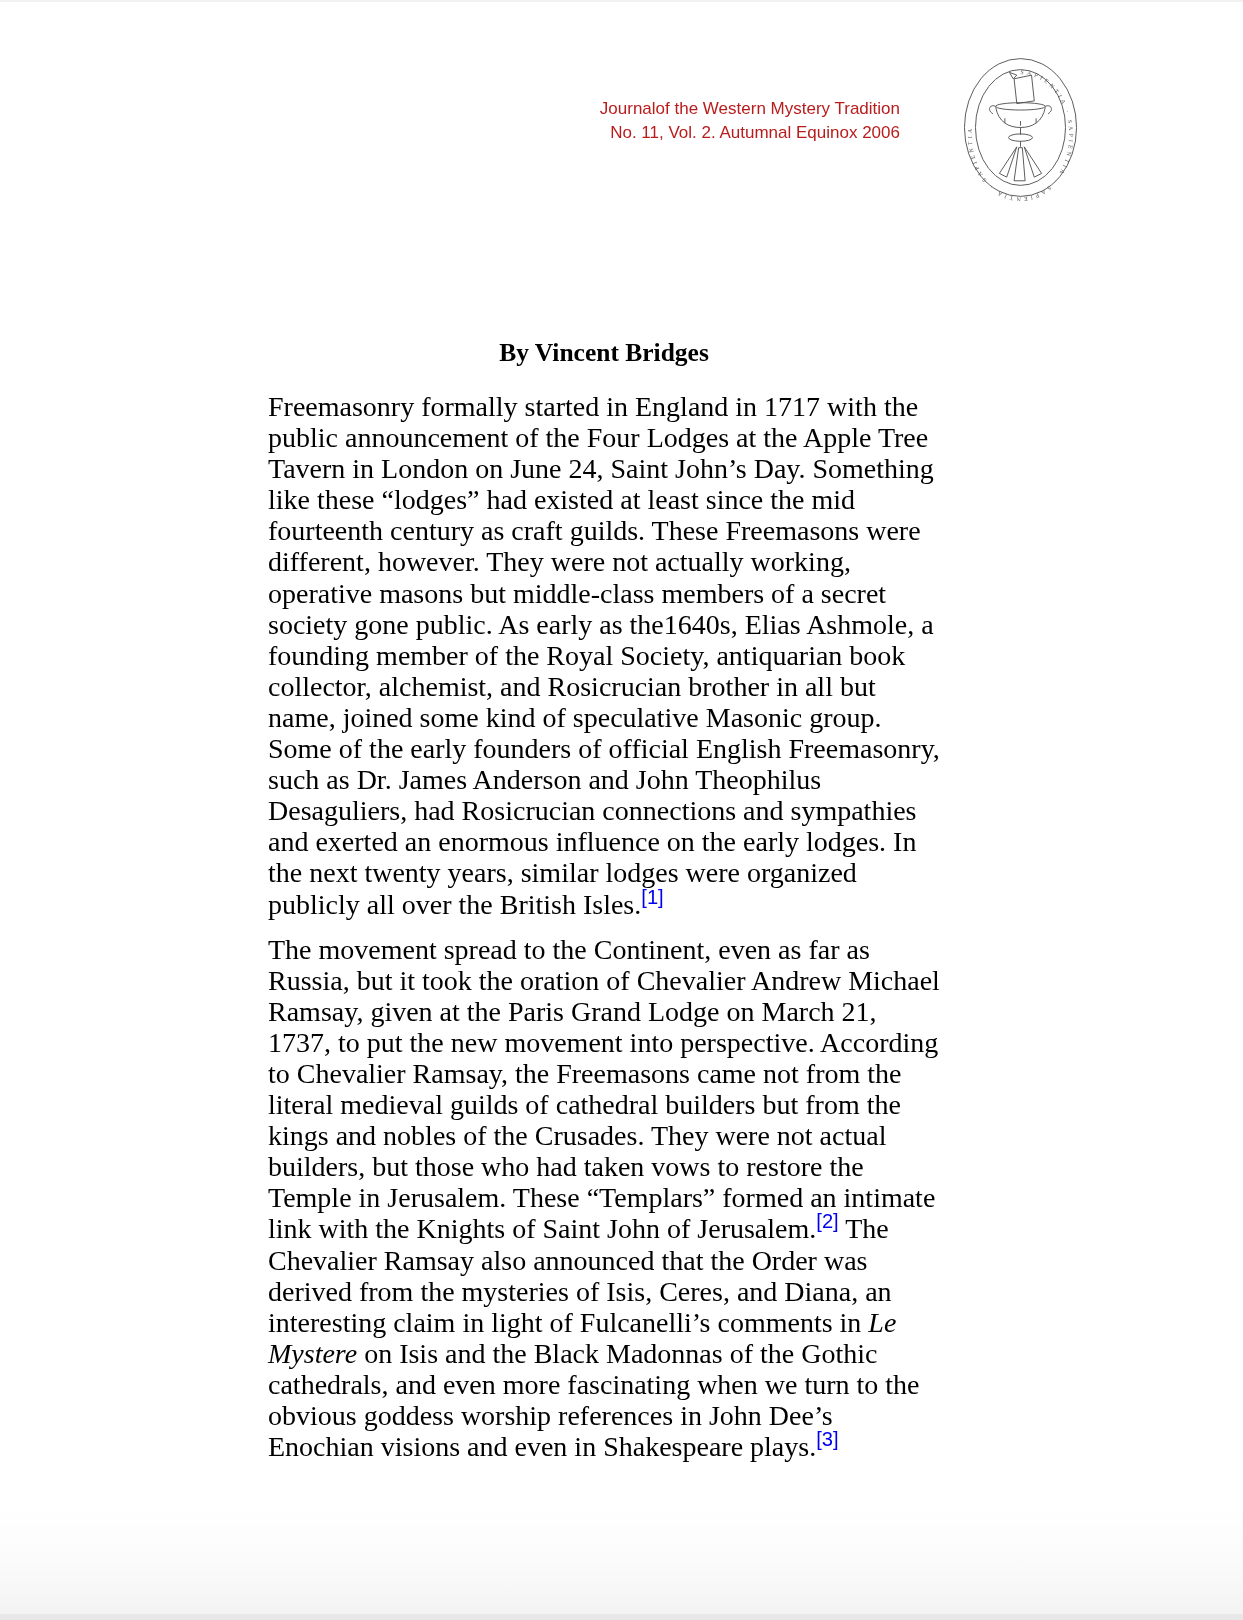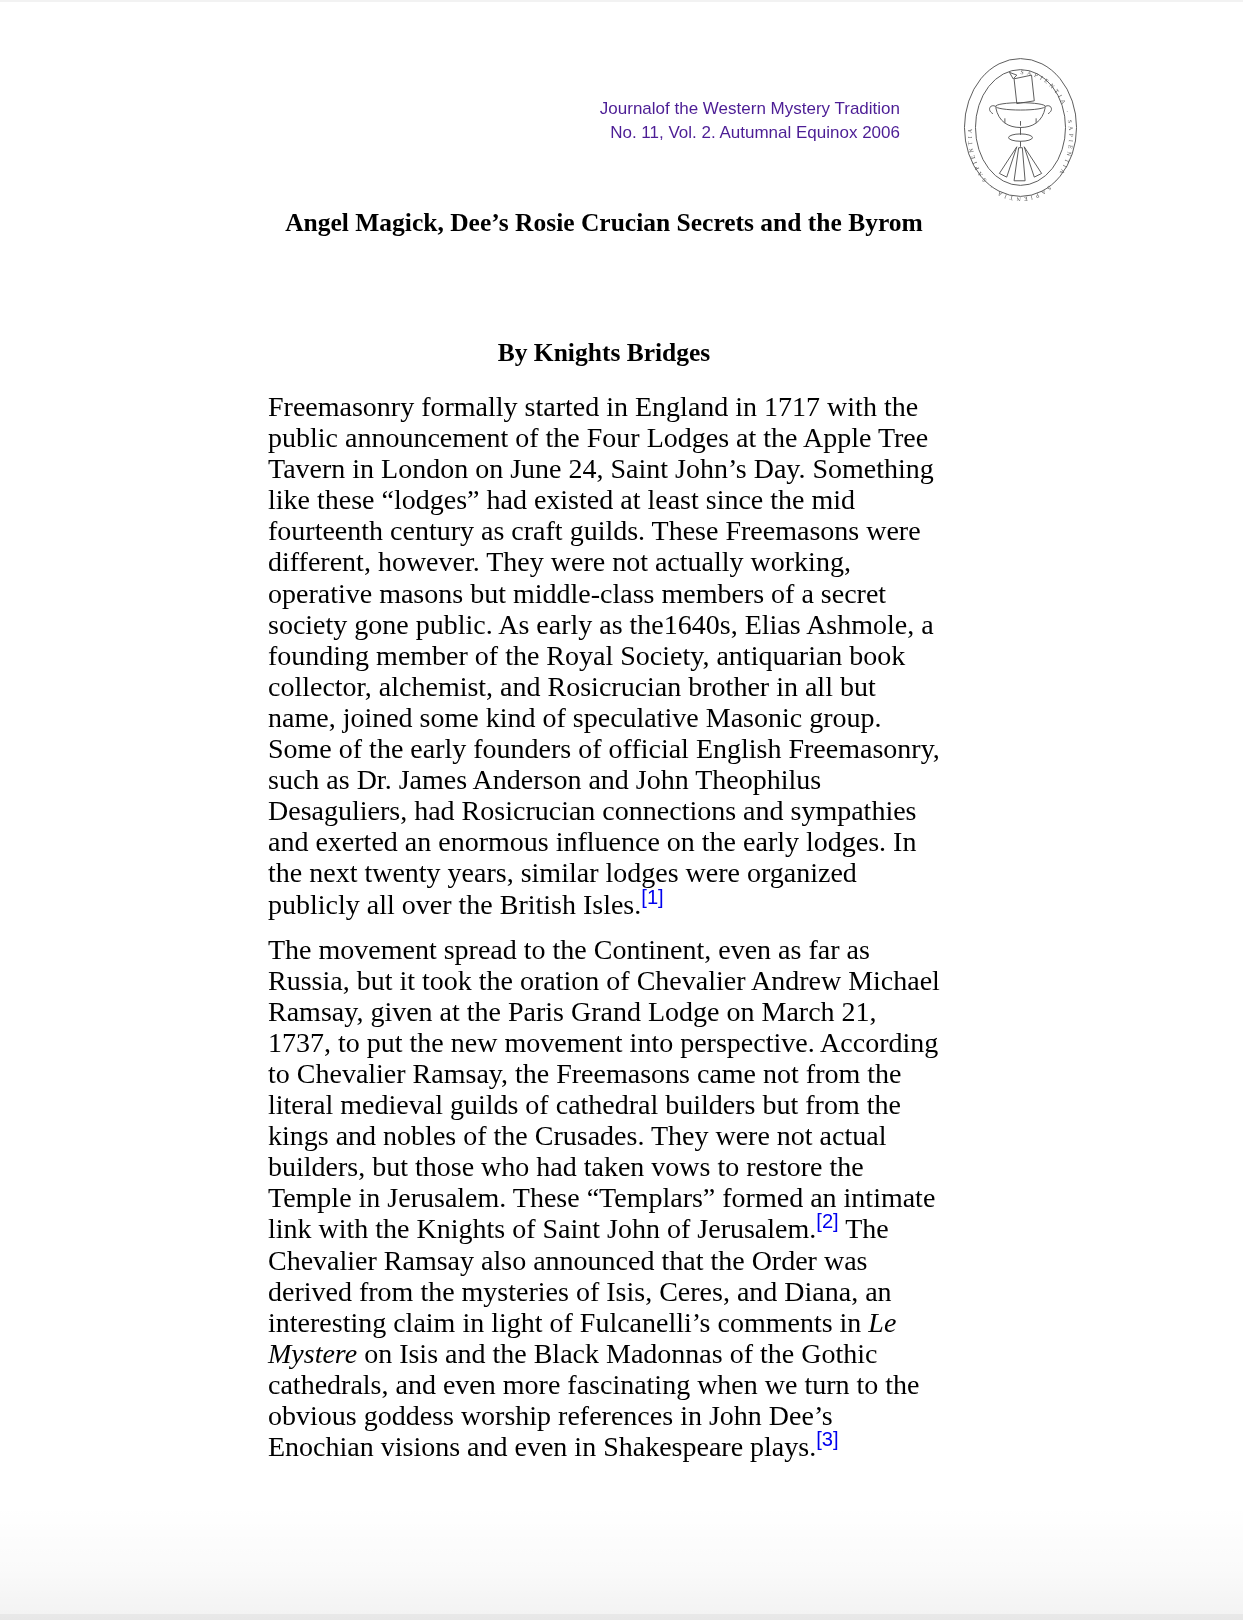--- a/index.html
+++ b/index.html
@@ -13,21 +13,21 @@
     color: #000000;
   }
   .top-edge {
     position: absolute; top: 0; left: 0; right: 0; height: 2px;
     background: rgba(0,0,0,0.05);
   }
   .masthead-text {
     position: absolute; top: 97px; right: 343px;
     text-align: right;
     font-family: "Liberation Sans", sans-serif;
-    font-size: 17px; line-height: 24px; color: #4c1d95;
+    font-size: 17px; line-height: 24px; color: #b91c1c;
     white-space: nowrap;
   }
   .logo {
     position: absolute; top: 54px; left: 958px;
     width: 125px; height: 147px;
   }
   .logo path, .logo ellipse, .logo line {
     fill: none; stroke: #4f4f4f; stroke-width: 1;
   }
   .logo .rim-label {
@@ -103,24 +103,23 @@
     <line x1="82" y1="70" x2="82" y2="75"></line>
     <line x1="65" y1="80" x2="65" y2="88"></line>
     <ellipse cx="65" cy="91" rx="13" ry="4"></ellipse>
     <line x1="65" y1="95" x2="65" y2="101"></line>
     <path d="M61,101 L42,130 L50,134 Z"></path>
     <path d="M63,102 L58,138 L70,138 L67,102 Z"></path>
     <path d="M69,101 L88,130 L80,134 Z"></path>
   </svg>
 
   <div class="title-block">
-    <div>Angel Magick, Dee’s Rosie Crucian Secrets and the Byrom</div>
   </div>
 
-  <div class="byline">By Knights Bridges</div>
+  <div class="byline">By Vincent Bridges</div>
 
   <div class="article">
       <p class="para"><span class="body-text">Freemasonry formally started in England in 1717 with the public announcement of the Four Lodges at the Apple Tree Tavern in London on June 24, Saint John’s Day. Something like these “lodges” had existed at least since the mid fourteenth century as craft guilds. These Freemasons were different, however. They were not actually working, operative masons but middle-class members of a secret society gone public. As early as the1640s, Elias Ashmole, a founding member of the Royal Society, antiquarian book collector, alchemist, and Rosicrucian brother in all but name, joined some kind of speculative Masonic group. Some of the early founders of official English Freemasonry, such as Dr. James Anderson and John Theophilus Desaguliers, had Rosicrucian connections and sympathies and exerted an enormous influence on the early lodges. In the next twenty years, similar lodges were organized publicly all over the British Isles.</span><sup class="fnref" style="color: rgb(0, 0, 238);">[1]</sup></p>
       <p class="para"><span class="body-text">The movement spread to the Continent, even as far as Russia, but it took the oration of Chevalier Andrew Michael Ramsay, given at the Paris Grand Lodge on March 21, 1737, to put the new movement into perspective. According to Chevalier Ramsay, the Freemasons came not from the literal medieval guilds of cathedral builders but from the kings and nobles of the Crusades. They were not actual builders, but those who had taken vows to restore the Temple in Jerusalem. These “Templars” formed an intimate link with the Knights of Saint John of Jerusalem.</span><sup class="fnref" style="color: rgb(0, 0, 238);">[2]</sup><span class="body-text"> The Chevalier Ramsay also announced that the Order was derived from the mysteries of Isis, Ceres, and Diana, an interesting claim in light of Fulcanelli’s comments in </span><span class="em-text">Le Mystere</span><span class="body-text"> on Isis and the Black Madonnas of the Gothic cathedrals, and even more fascinating when we turn to the obvious goddess worship references in John Dee’s Enochian visions and even in Shakespeare plays.</span><sup class="fnref" style="color: rgb(0, 0, 238);">[3]</sup></p>
     </div>
 
   <div class="bottom-shade">
     <div class="bottom-strip"></div>
   </div>
 

